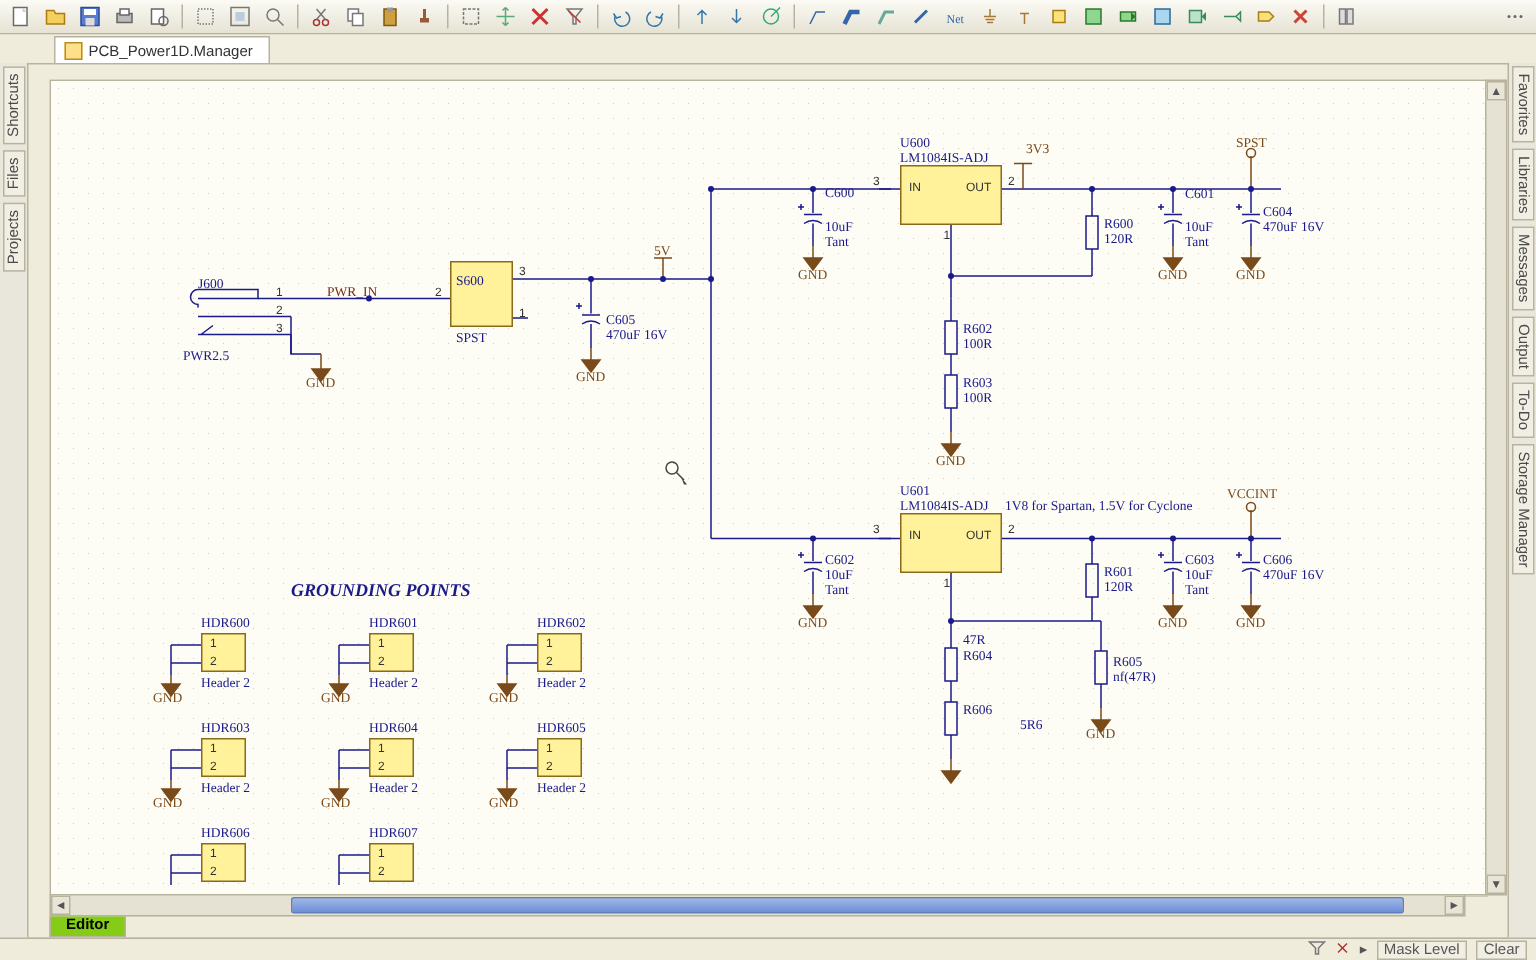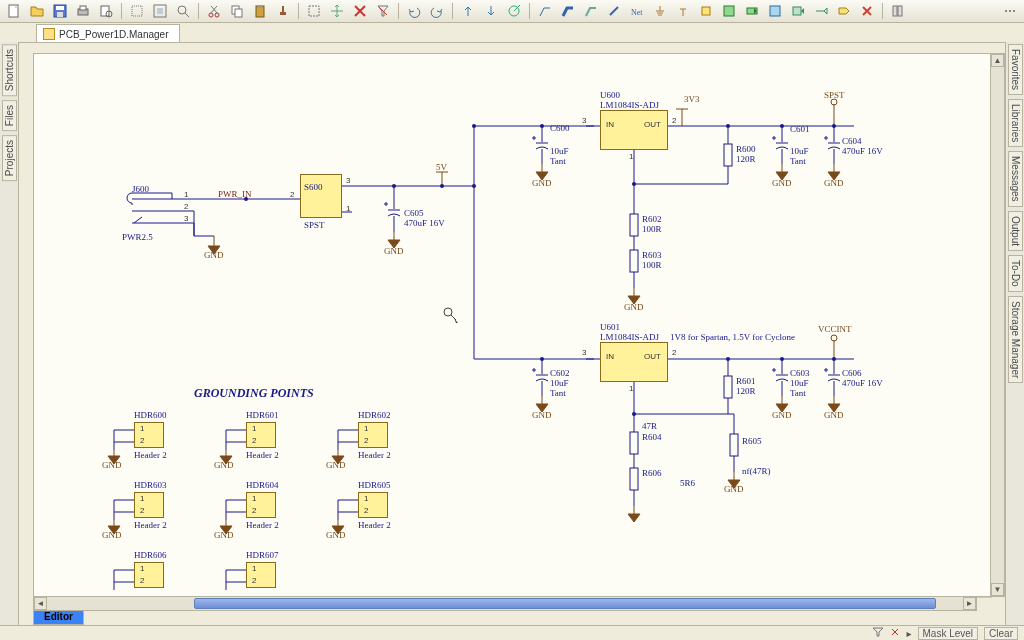--- a/index.html
+++ b/index.html
@@ -154,21 +154,21 @@
   .vscroll .arr.t { top:0; left:0; }
   .vscroll .arr.b { bottom:0; left:0; }
 
   
   .bottom-tabs {
     position: absolute; left: 14px; bottom: 0; height: 14px;
     display:flex; align-items:flex-start;
   }
   .bottom-tabs .tab {
     height: 13px; padding: 0 10px;
-    background: #3b82f6;
+    background: #84cc16;
     border: 1px solid #b7b39e;
     border-top: none;
     font-size: 10px;
     line-height: 12px;
     font-weight: bold;
   }
 
   .statusbar {
     position: absolute;
     left: 0; right: 0; bottom: 0; height: 14px;
@@ -902,21 +902,21 @@
     <div class="label" style="left:808px; top:314px;">C606</div>
     <div class="label" style="left:808px; top:324px;">470uF 16V</div>
     <div class="label brown" style="left:790px; top:356px;">GND</div>
 
     <div class="label" style="left:608px; top:378px;">R604</div>
     <div class="label" style="left:608px; top:367px;">47R</div>
     <div class="label" style="left:608px; top:414px;">R606</div>
     <div class="label" style="left:608px; top:424px;margin-left:38px;">5R6</div>
 
     <div class="label" style="left:708px; top:382px;">R605</div>
-    <div class="label" style="left:708px; top:392px;margin-top:20px;">nf(47R)</div>
+    <div class="label" style="left:708px; top:392px;">nf(47R)</div>
     <div class="label brown" style="left:690px; top:430px;">GND</div>
 
     <div class="label bold" style="left:160px; top:332px;">GROUNDING POINTS</div>
 
     <div class="label" style="left:100px; top:356px;">HDR600</div>
     <div class="pin-num" style="left:106px; top:370px;">1</div>
     <div class="pin-num" style="left:106px; top:382px;">2</div>
     <div class="label brown" style="left:68px; top:406px;">GND</div>
     <div class="label" style="left:100px; top:396px;">Header 2</div>
 

